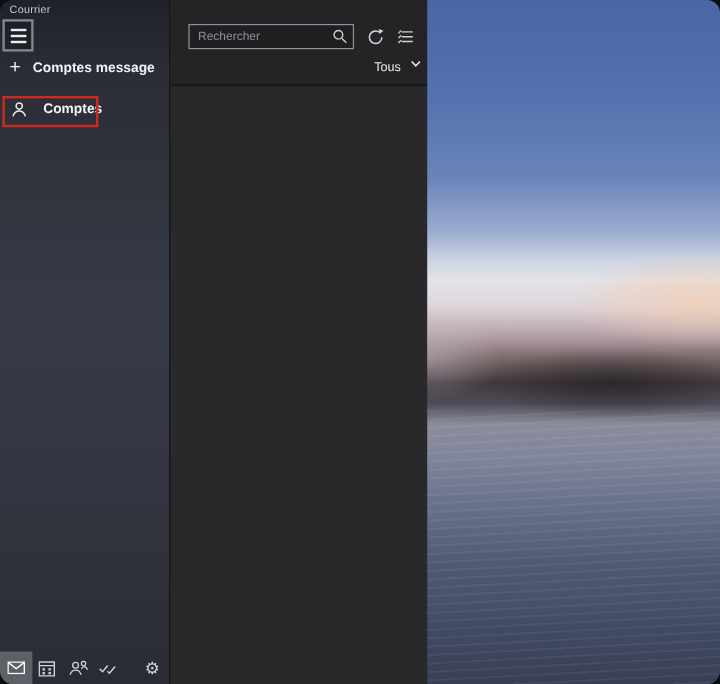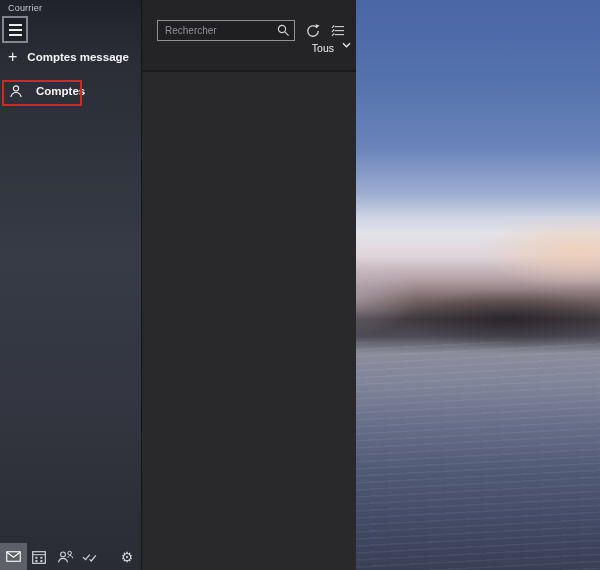--- a/index.html
+++ b/index.html
@@ -1,16 +1,16 @@
 <!DOCTYPE html>
 <html><head>
 <meta charset="utf-8">
 <style>
   html,body{margin:0;padding:0;background:#0c0d10;font-family:"Liberation Sans",sans-serif;}
-  .screen{position:relative;width:600px;height:570px;overflow:hidden;background:#1b1d22;}
+  .screen{position:relative;width:600px;height:570px;overflow:hidden;background:#1b1d22;border-radius:11px;}
 
   
   .sidebar{position:absolute;left:0;top:0;width:141px;height:570px;
     background:linear-gradient(180deg,#1f222a 0%,#2a2d36 10%,#373b45 45%,#333640 70%,#2c2f37 92%,#2a2c33 100%);}
   .app-title{position:absolute;left:8px;top:3px;font-size:9px;color:#c9cacd;letter-spacing:.2px;}
   .menu-btn{position:absolute;left:2px;top:16px;width:26px;height:27px;box-sizing:border-box;
     border:2px solid #83868b;background:rgba(10,12,16,.25);display:flex;flex-direction:column;
     justify-content:center;align-items:center;gap:3px;cursor:pointer;padding:0;}
   .menu-btn .bar{display:block;width:13px;height:2px;background:#eceded;}
   .new-msg{position:absolute;left:8px;top:48px;display:flex;align-items:center;gap:10px;
@@ -38,21 +38,21 @@
   .search-wrap{position:absolute;left:15px;top:20px;width:138px;height:21px;}
   .search-input{width:100%;height:100%;box-sizing:border-box;background:#1f1f22;border:1px solid #8f9297;
     color:#cfd0d3;font-size:10px;padding:0 10px 0 7px;font-family:inherit;outline:none;}
   .search-input::placeholder{color:#8e9196;}
   .search-btn{position:absolute;right:1px;top:1px;width:21px;height:19px;background:none;border:none;
     display:flex;align-items:center;justify-content:center;cursor:pointer;padding:0;}
   .sync-btn{position:absolute;left:161px;top:21px;width:19px;height:19px;background:none;border:none;
     display:flex;align-items:center;justify-content:center;cursor:pointer;padding:0;}
   .filter-btn{position:absolute;left:186px;top:21px;width:19px;height:19px;background:none;border:none;
     display:flex;align-items:center;justify-content:center;cursor:pointer;padding:0;}
-  .tous{position:absolute;top:42px;right:5px;display:flex;align-items:flex-start;gap:8px;background:none;
+  .tous{position:absolute;top:50px;right:5px;display:flex;align-items:flex-start;gap:8px;background:none;
     border:none;color:#ededee;font-size:10.5px;cursor:pointer;padding:0;font-family:inherit;}
   .separator{position:absolute;top:70px;left:0;width:100%;height:2px;background:#19191b;}
   .list-body{position:absolute;top:72px;left:0;width:100%;height:498px;}
 
   
   .photo{position:absolute;top:0;left:356px;width:244px;height:570px;
     background:
       radial-gradient(ellipse 60% 10% at 92% 44%, rgba(243,205,176,.75), rgba(243,205,176,0) 70%),
       radial-gradient(ellipse 58% 7% at 63% 56%, rgba(22,20,24,.5), rgba(22,20,24,0) 75%),
       radial-gradient(ellipse 34% 9% at 0% 52%, rgba(205,196,210,.45), rgba(205,196,210,0) 75%),

